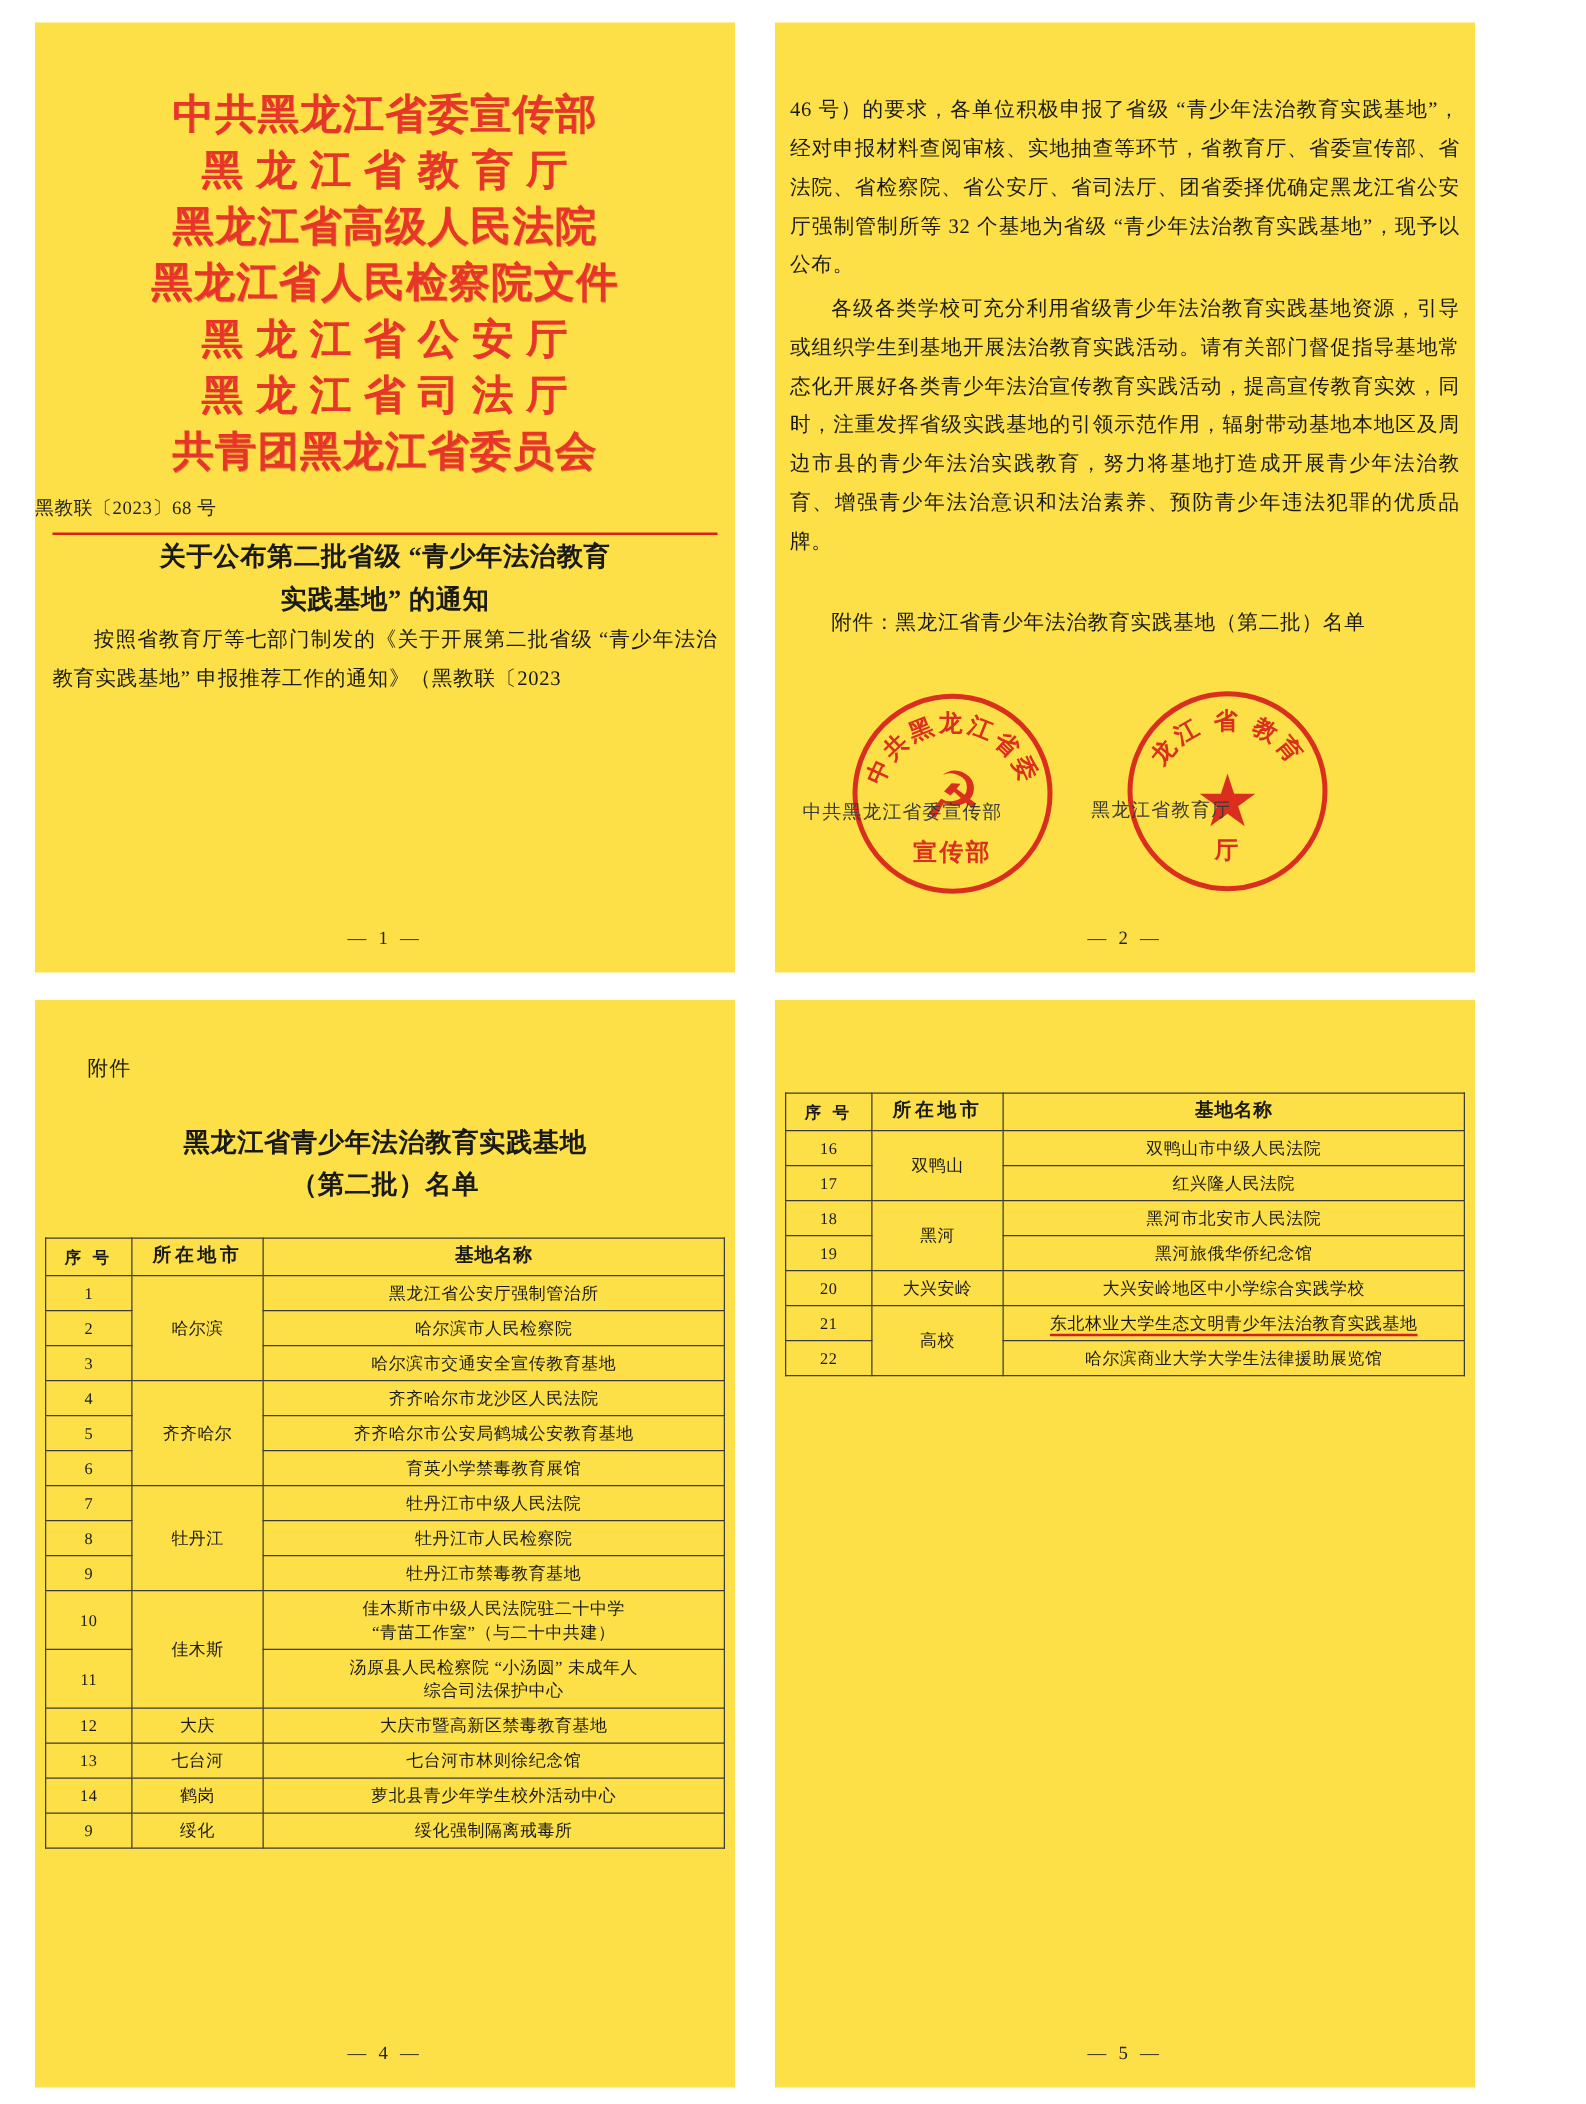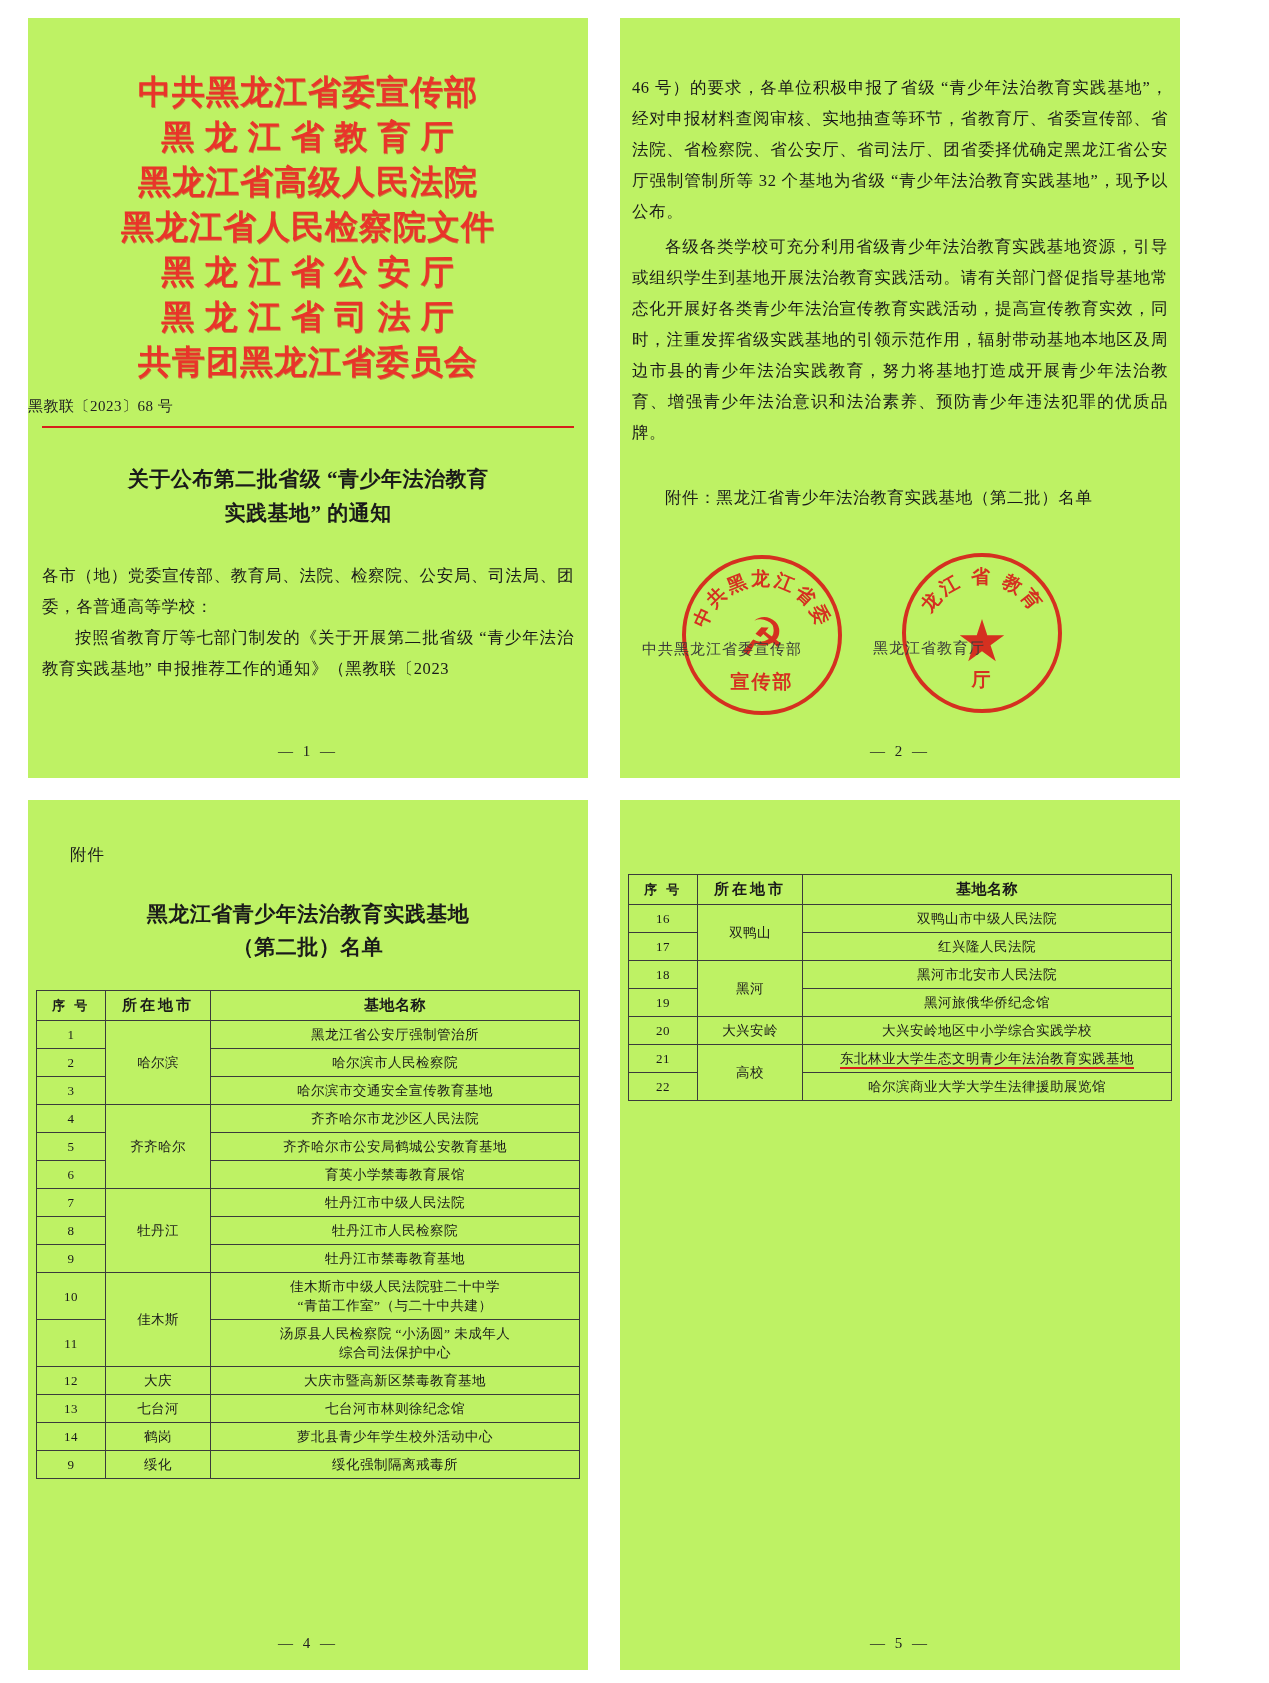--- a/index.html
+++ b/index.html
@@ -10,21 +10,21 @@
   body {
     width: 1269px;
     height: 1683px;
     position: relative;
     font-family: "Liberation Serif", "DejaVu Serif", serif;
     color: #1a1a1a;
     overflow: hidden;
   }
   .page {
     position: absolute;
-    background: #bef264;
+    background: #fde047;
   }
 
   
   #page-1 { left: 28px;  top: 18px;  width: 560px; height: 760px; }
   #page-2 { left: 620px; top: 18px;  width: 560px; height: 760px; }
   #page-4 { left: 28px;  top: 800px; width: 560px; height: 870px; }
   #page-5 { left: 620px; top: 800px; width: 560px; height: 870px; }
 
   .issuer-block {
     margin-top: 52px;
@@ -53,21 +53,20 @@
     height: 2px;
     background: #d6201b;
     margin: 10px 14px 0 14px;
   }
 
   .doc-title {
     text-align: center;
     font-weight: bold;
     font-size: 21px;
     line-height: 34px;
-    margin-top: 34px;
     letter-spacing: 0.5px;
   }
 
   .body-text {
     font-size: 16.5px;
     line-height: 31px;
     letter-spacing: 0.6px;
     margin: 0 14px;
     text-align: justify;
   }
@@ -230,21 +229,20 @@
   </div>
 
   <div class="doc-number">黑教联〔2023〕68 号</div>
   <div class="red-rule"></div>
 
   <div class="doc-title">
     <div>关于公布第二批省级 “青少年法治教育</div>
     <div>实践基地” 的通知</div>
   </div>
 
-  <div class="body-text first">各市（地）党委宣传部、教育局、法院、检察院、公安局、司法局、团委，各普通高等学校：</div>
   <div class="body-text indent">按照省教育厅等七部门制发的《关于开展第二批省级 “青少年法治教育实践基地” 申报推荐工作的通知》（黑教联〔2023</div>
 
   <div class="page-number">— 1 —</div>
 </div>
 
 <div class="page" id="page-2">
   <div class="p2-text top">46 号）的要求，各单位积极申报了省级 “青少年法治教育实践基地”，经对申报材料查阅审核、实地抽查等环节，省教育厅、省委宣传部、省法院、省检察院、省公安厅、省司法厅、团省委择优确定黑龙江省公安厅强制管制所等 32 个基地为省级 “青少年法治教育实践基地”，现予以公布。</div>
   <div class="p2-text indent" style="margin-top:4px;">各级各类学校可充分利用省级青少年法治教育实践基地资源，引导或组织学生到基地开展法治教育实践活动。请有关部门督促指导基地常态化开展好各类青少年法治宣传教育实践活动，提高宣传教育实效，同时，注重发挥省级实践基地的引领示范作用，辐射带动基地本地区及周边市县的青少年法治实践教育，努力将基地打造成开展青少年法治教育、增强青少年法治意识和法治素养、预防青少年违法犯罪的优质品牌。</div>
 
   <div class="attach-line">附件：黑龙江省青少年法治教育实践基地（第二批）名单</div>

